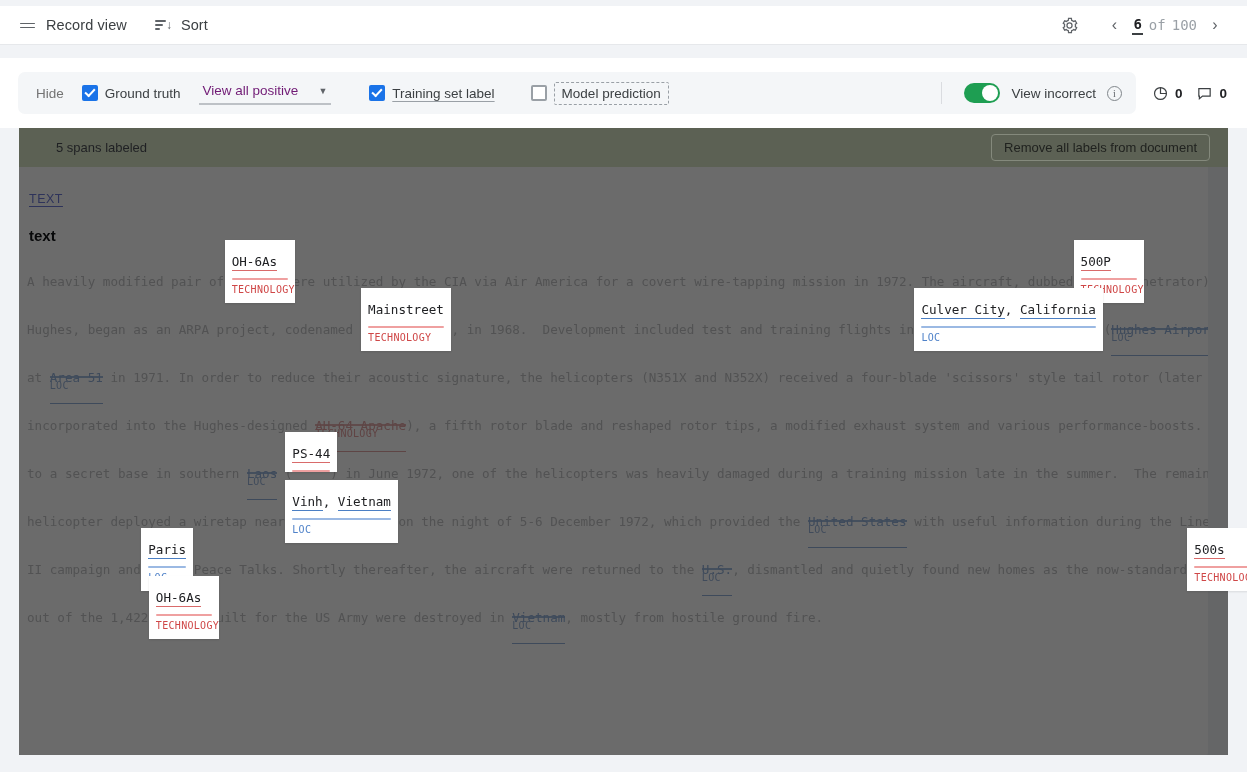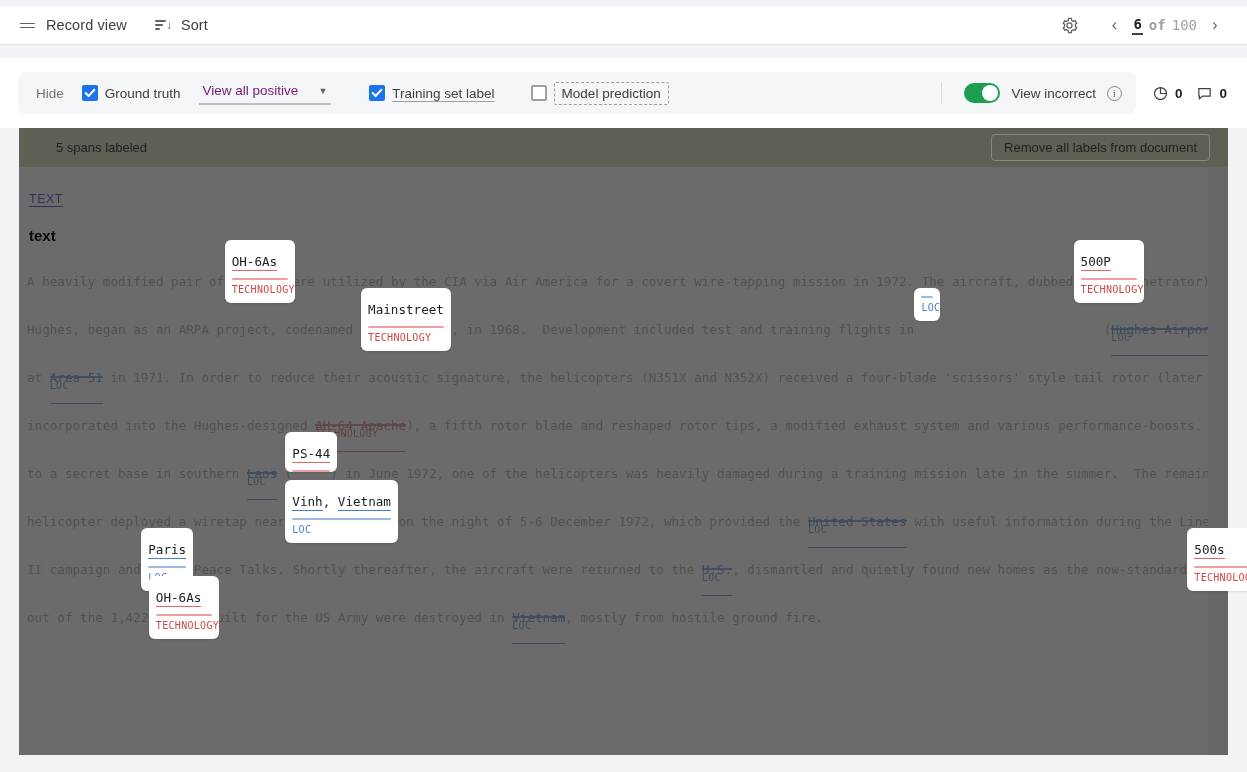--- a/index.html
+++ b/index.html
@@ -68,21 +68,21 @@
     width: 28px; height: 28px;
     display: flex; align-items: center; justify-content: center;
     color: #5f6368; cursor: pointer; font-size: 16px;
     font-family: "Liberation Sans", sans-serif;
   }
   .pager .cur {
     color: #202124; font-weight: bold;
     border-bottom: 2px solid #3c4043;
     padding: 0 1px 1px 1px;
   }
-  .pager .of { padding: 0 2px; font-weight: bold; }
+  .pager .of { padding: 0 2px; }
 
   
   .filterbar {
     position: absolute;
     left: 0; top: 58px;
     width: 1247px; height: 70px;
     background: #ffffff;
     display: flex; align-items: center;
     padding: 0 18px;
   }
@@ -262,21 +262,21 @@
     letter-spacing: 0.3px;
     white-space: nowrap;
   }
   .ent.loc .tag  { color: #9ab4d9; }
   .ent.tech .tag { color: #e3a0a0; }
 
   
   .pop {
     position: absolute;
     background: #ffffff;
-    border-radius: 6px;
+    border-radius: 0;
     z-index: 30;
     padding: 0;
     font-family: "DejaVu Sans Mono", monospace;
     box-shadow: 0 1px 2px rgba(0,0,0,0.10);
   }
   .pop .ptext {
     font-size: 12.6px;
     line-height: 17px;
     white-space: pre;
     padding: 13px 7px 0 7px;
@@ -422,20 +422,21 @@
         <div class="ptext"><u>500P</u></div>
         <div class="pbar"></div>
         <div class="ptag">TECHNOLOGY</div>
       </div>
       <div class="pop tech" style="left: 361.1px; top: 288px;">
         <div class="ptext">Mainstreet</div>
         <div class="pbar"></div>
         <div class="ptag">TECHNOLOGY</div>
       </div>
       <div class="pop loc" style="left: 914.44px; top: 288px;">
+        <div class="ptext"><u>Culver City</u>, <u>California</u></div>
         <div class="pbar"></div>
         <div class="ptag">LOC</div>
       </div>
       <div class="pop tech nolabel" style="left: 285.3px; top: 432px;">
         <div class="ptext"><u>PS-44</u></div>
         <div class="pbar"></div>
       </div>
       <div class="pop loc" style="left: 285.3px; top: 480px;">
         <div class="ptext"><u>Vinh</u>, <u>Vietnam</u></div>
         <div class="pbar"></div>

